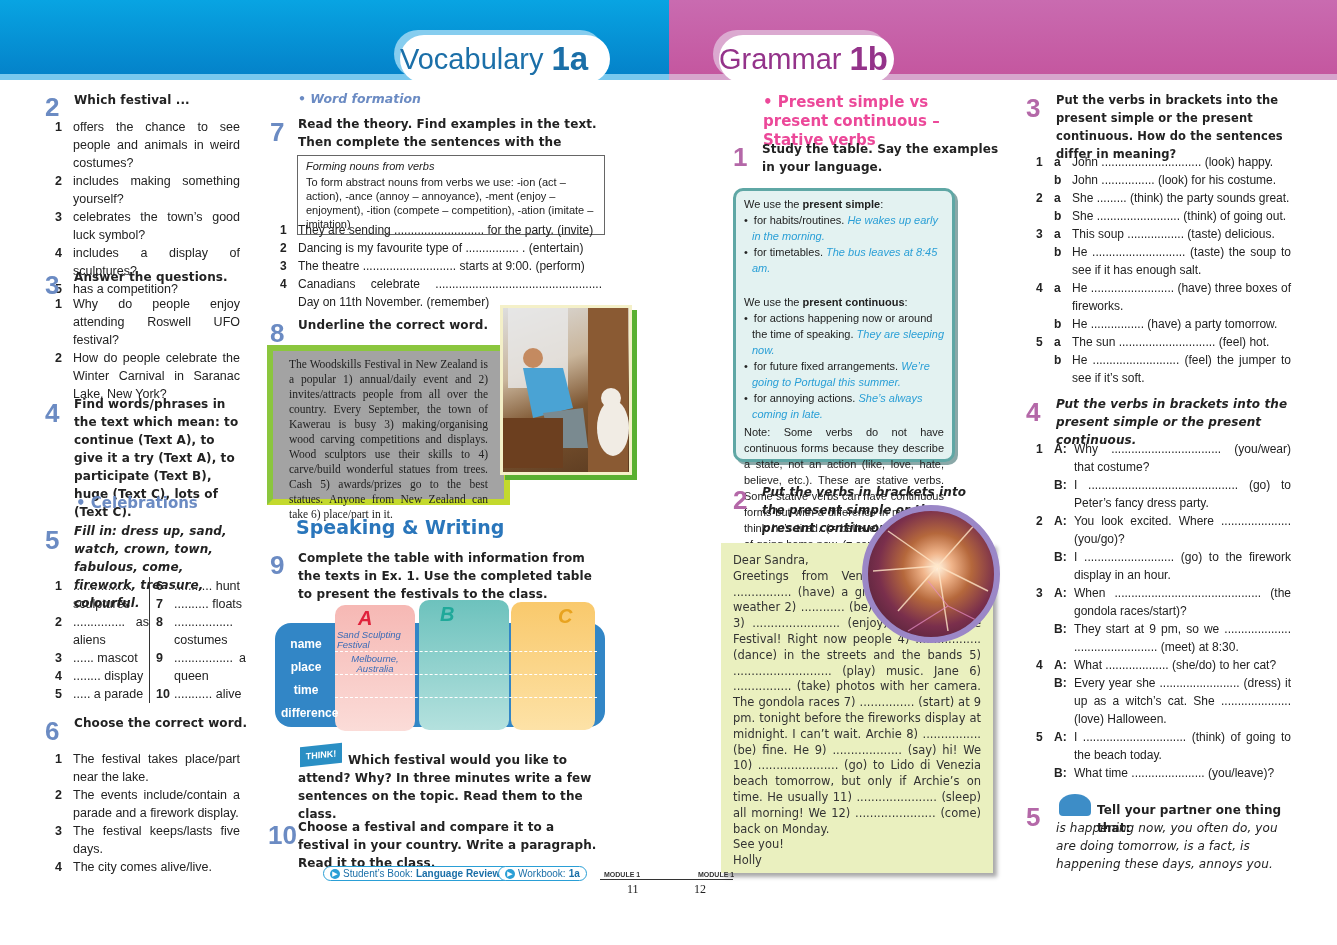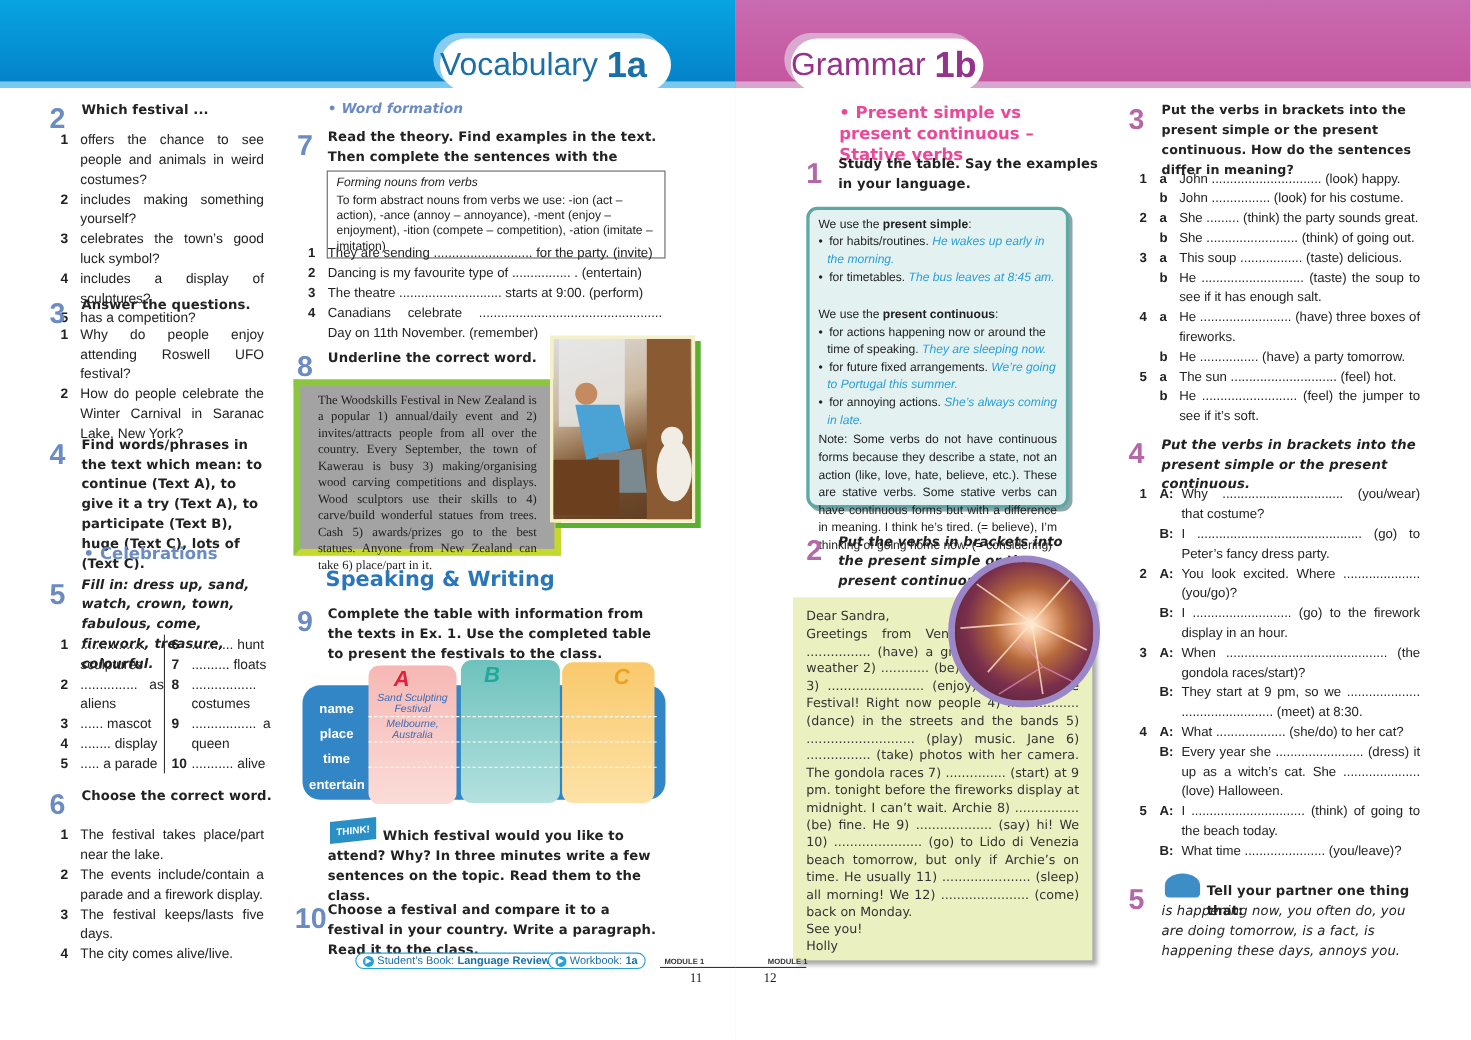--- a/index.html
+++ b/index.html
@@ -222,23 +222,23 @@
     <div style="position:absolute;left:60px;top:0;width:80px;height:126px;background:linear-gradient(#f6b8b4,#fbdcd8);border-radius:10px"></div>
     <div style="position:absolute;left:144px;top:-5px;width:90px;height:130px;background:linear-gradient(#6dc2bd,#b4e1de);border-radius:10px"></div>
     <div style="position:absolute;left:236px;top:-3px;width:84px;height:128px;background:linear-gradient(#f9c96c,#fde2a7);border-radius:10px"></div>
     <div style="position:absolute;left:83px;top:2px;font-size:20px;font-weight:bold;color:#e0223c;font-style:italic">A</div>
     <div style="position:absolute;left:165px;top:-2px;font-size:20px;font-weight:bold;color:#20a99a;font-style:italic">B</div>
     <div style="position:absolute;left:283px;top:0px;font-size:20px;font-weight:bold;color:#e8a320;font-style:italic">C</div>
     <div style="position:absolute;left:6px;top:28px;width:50px;text-align:center;color:#fff;font-weight:bold;font-size:12px;line-height:23px">
       <div>name</div>
       <div>place</div>
       <div>time</div>
-      <div>entertain</div>
+      <div>difference</div>
     </div>
-    <div style="position:absolute;left:62px;top:25px;width:76px;text-align:center;color:#3a6bb6;font-style:italic;font-size:9.5px;line-height:10px">Sand Sculpting Festival</div>
+    <div style="position:absolute;left:62px;top:25px;width:76px;color:#3a6bb6;font-style:italic;font-size:9.5px;line-height:10px">Sand Sculpting Festival</div>
     <div style="position:absolute;left:62px;top:49px;width:76px;text-align:center;color:#3a6bb6;font-style:italic;font-size:9.5px;line-height:10px">Melbourne, Australia</div>
     <div style="position:absolute;left:60px;top:46px;width:262px;border-top:1px dashed #fff"></div>
     <div style="position:absolute;left:60px;top:69px;width:262px;border-top:1px dashed #fff"></div>
     <div style="position:absolute;left:60px;top:92px;width:262px;border-top:1px dashed #fff"></div>
   </div>
 
   <div style="position:absolute;left:300px;top:745px;width:42px;height:20px;background:#2a8fc4;color:#fff;font-size:9px;font-weight:bold;display:flex;align-items:center;justify-content:center;transform:skewY(-6deg)">THINK!</div>
   <div class="inst" style="left:298px;top:751px;width:300px;text-indent:50px">Which festival would you like to attend? Why? In three minutes write a few sentences on the topic. Read them to the class.</div>
 
   <div class="exnum" style="left:268px;top:820px">10</div>
@@ -266,21 +266,21 @@
     </div>
   <div class="tab">
     <span>Grammar</span>
       <b>1b</b>
   </div>
 
   <div class="sub" style="left:94px;top:93px;width:230px;line-height:19px">• <span>Present simple vs present continuous – Stative verbs</span></div>
 
   <div class="exnum" style="left:64px;top:142px">1</div>
   <div class="inst" style="left:93px;top:140px;width:240px">Study the table. Say the examples in your language.</div>
-  <div class="gbox" style="left:64px;top:188px;width:239px;height:274px">
+  <div class="gbox" style="left:64px;top:188px;width:222px;height:274px">
     <div><span>We use the </span><b>present simple</b>:</div>
     <ul>
       <li><span>for habits/routines. </span><span class="blue">He wakes up early in the morning.</span></li>
       <li><span>for timetables. </span><span class="blue">The bus leaves at 8:45 am.</span></li>
     </ul>
     <div style="margin-top:18px"><span>We use the </span><b>present continuous</b>:</div>
     <ul>
       <li><span>for actions happening now or around the time of speaking. </span><span class="blue">They are sleeping now.</span></li>
       <li><span>for future fixed arrangements. </span><span class="blue">We’re going to Portugal this summer.</span></li>
       <li><span>for annoying actions. </span><span class="blue">She’s always coming in late.</span></li>

